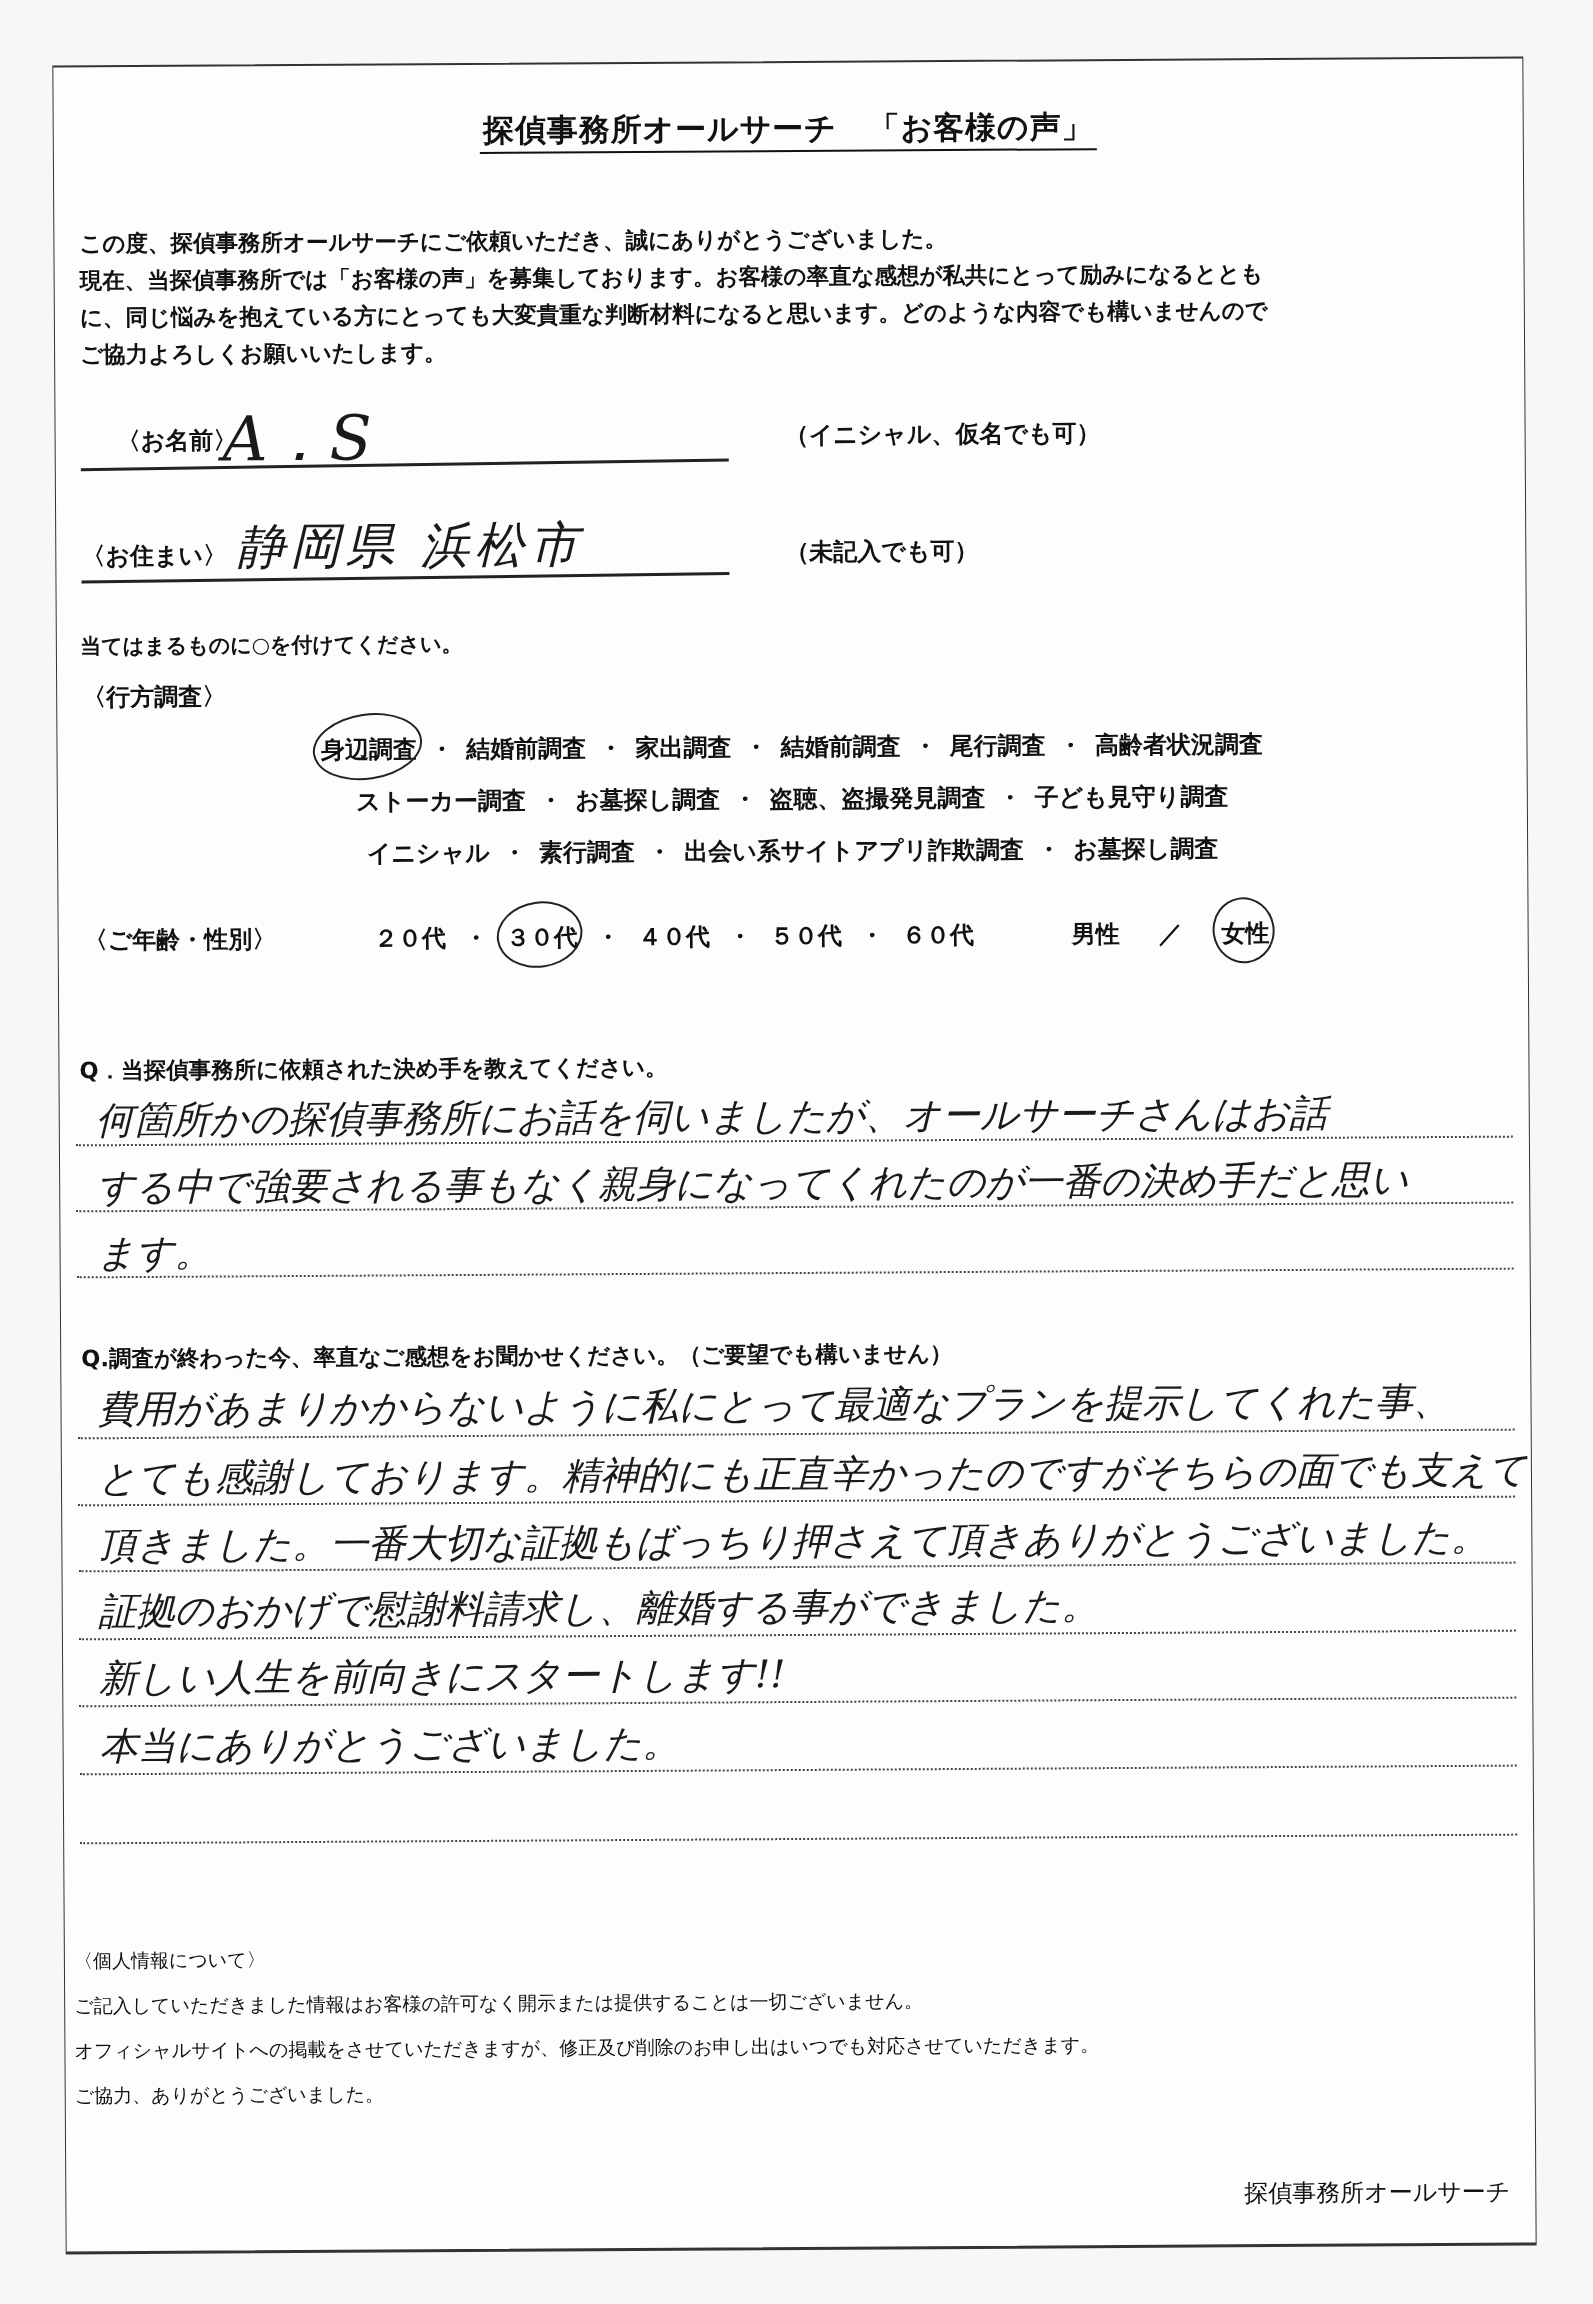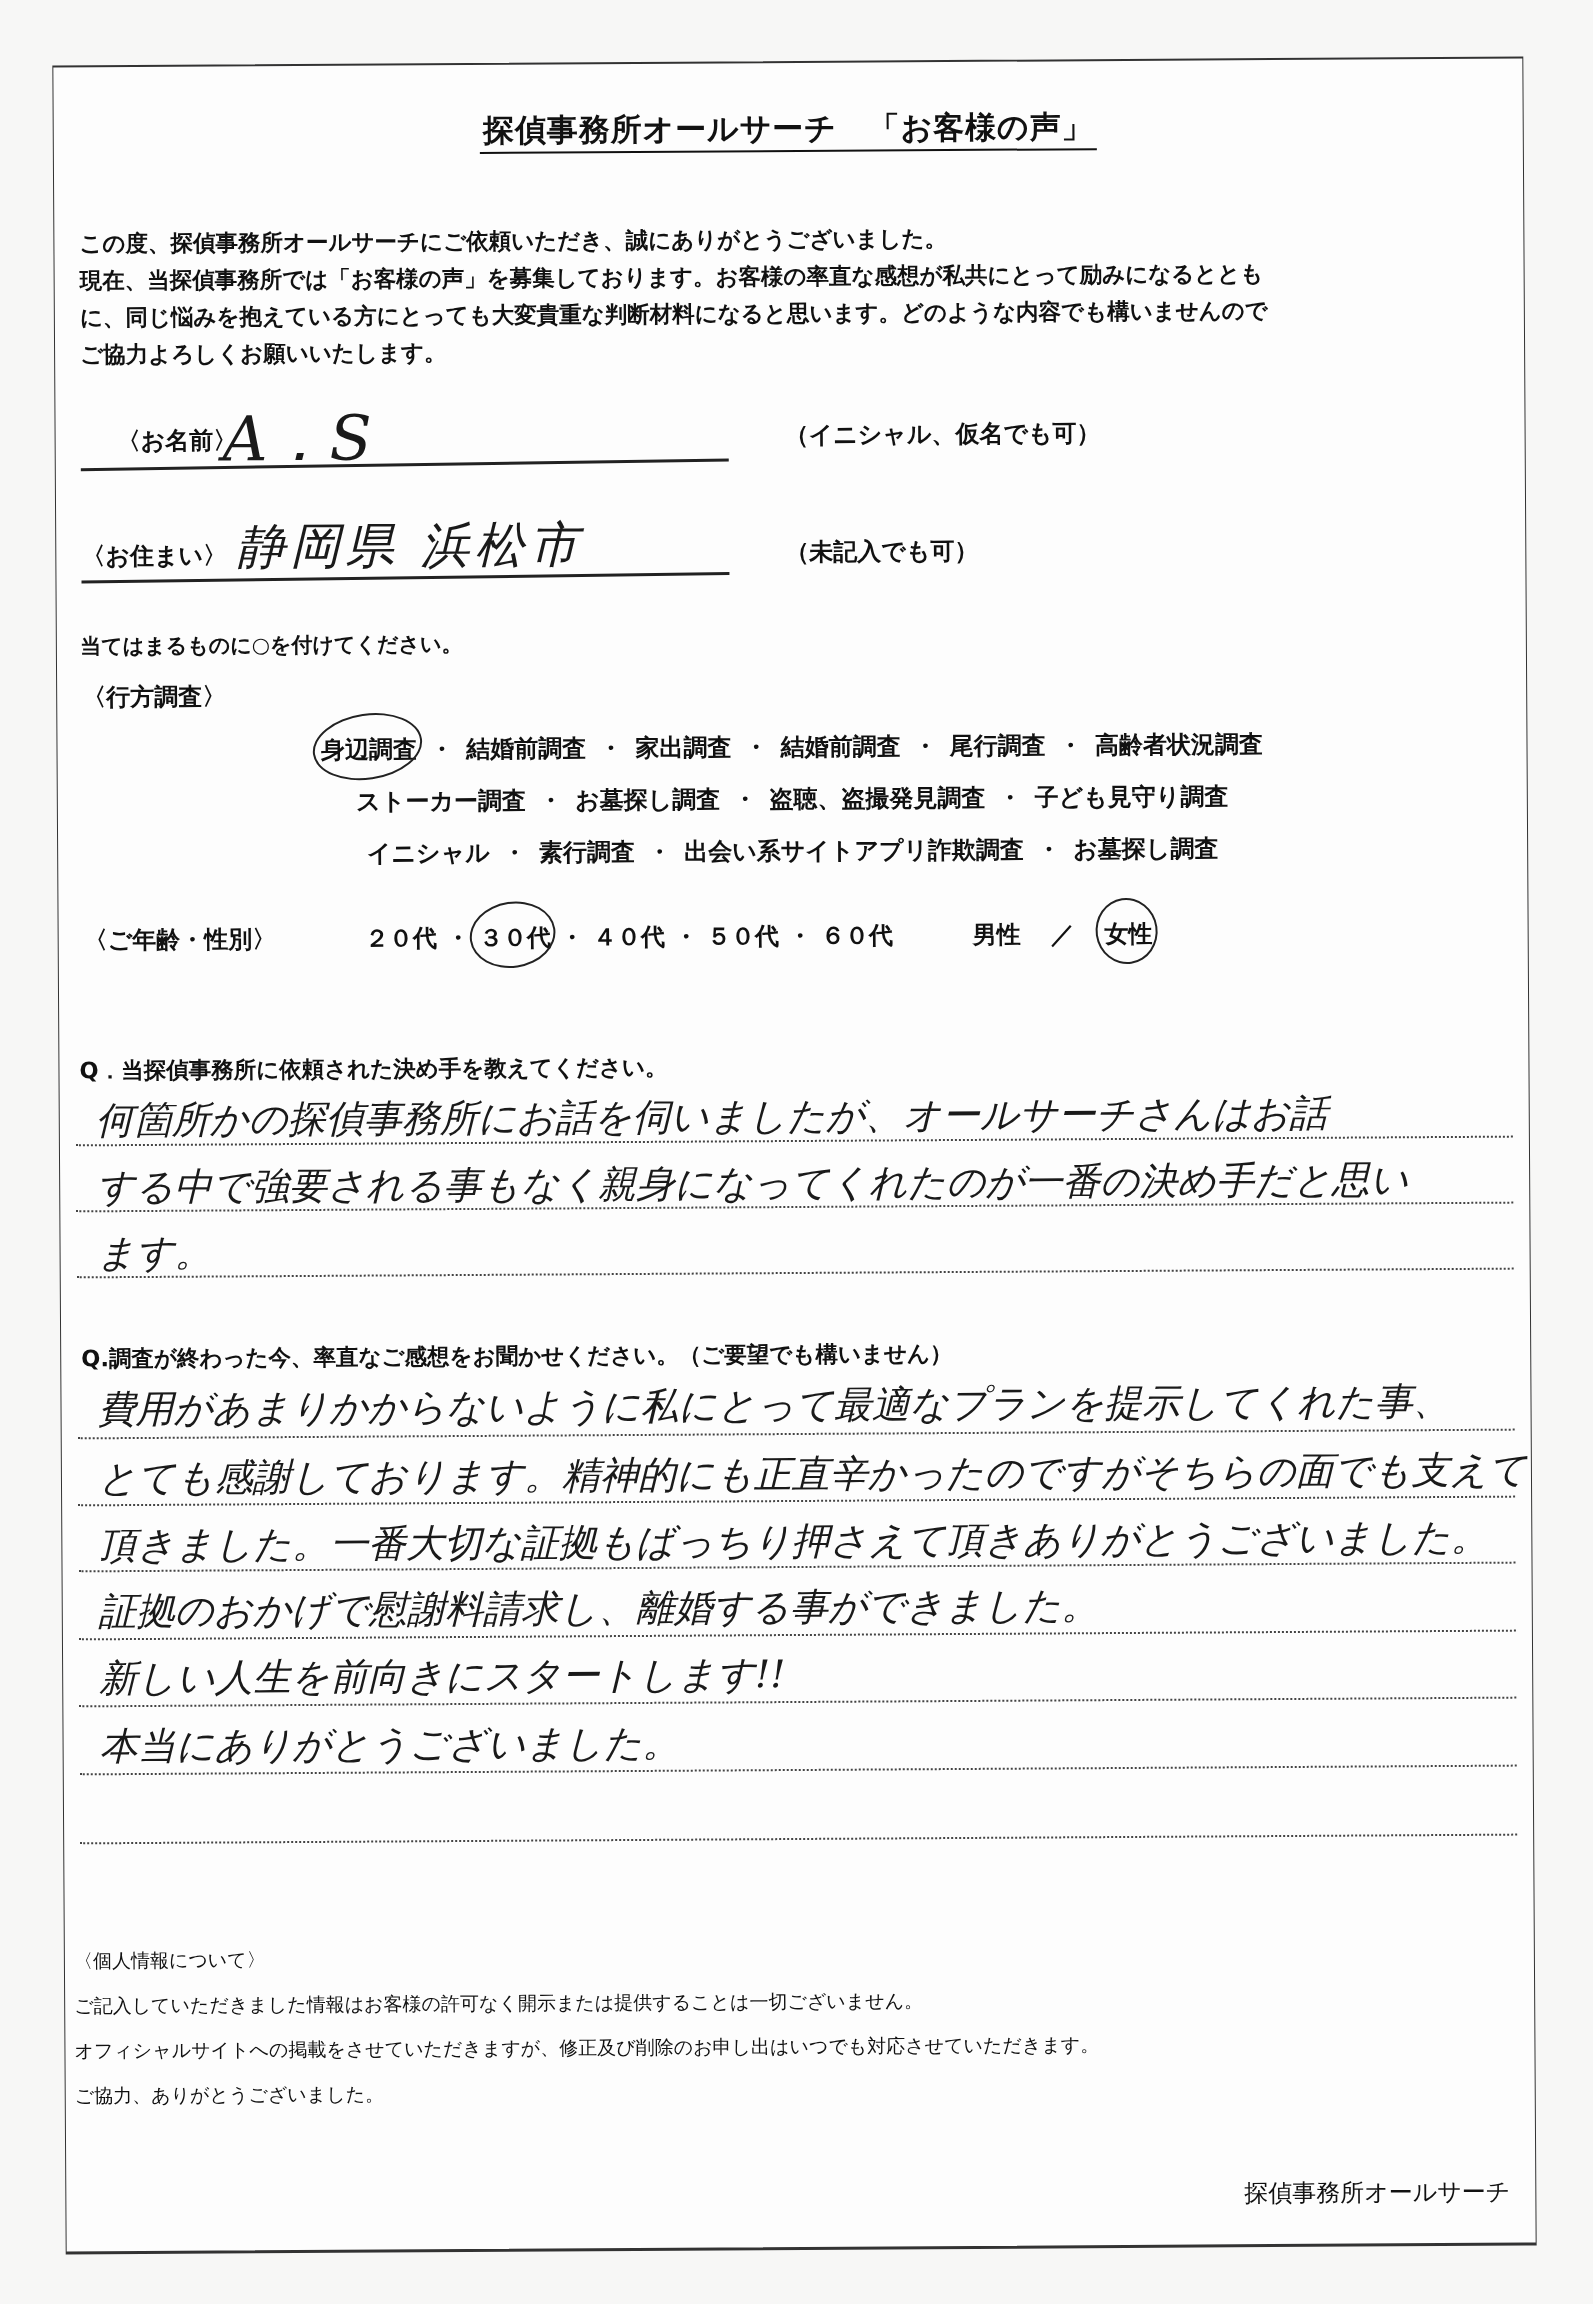--- a/index.html
+++ b/index.html
@@ -34,21 +34,21 @@
   .note { font-size: 24px; font-weight: bold; }
   .small-bold { font-size: 21px; font-weight: bold; }
   .options { left: 0; width: 100%; text-align: center; font-size: 24px; font-weight: bold; }
   .opt { display: inline-block; position: relative; }
   .sep { display: inline-block; margin: 0 12.6px; }
   .circled::after {
     content: ""; position: absolute; left: -9px; top: -20px; right: -5.4px; bottom: -14.4px;
     border: 2.3px solid #222; border-radius: 50%; transform: rotate(-8deg);
   }
   .age-row { left: 25px; top: 857px; font-size: 24px; font-weight: bold; }
-  .age-row .opt { margin: 0 9px; }
+  .age-row .opt { margin: 0 18px; }
   .question { font-size: 22.5px; font-weight: bold; }
   .answer-line {
     position: absolute; left: 16px; right: 16px; height: 0;
     border-bottom: 2.7px dotted #444;
   }
   .answer-text { font-size: 38px; left: 36px; }
   .privacy { left: 9px; font-size: 19px; }
   .signature { right: 25px; top: 2117px; font-size: 24px; }
 </style>
 </head>

